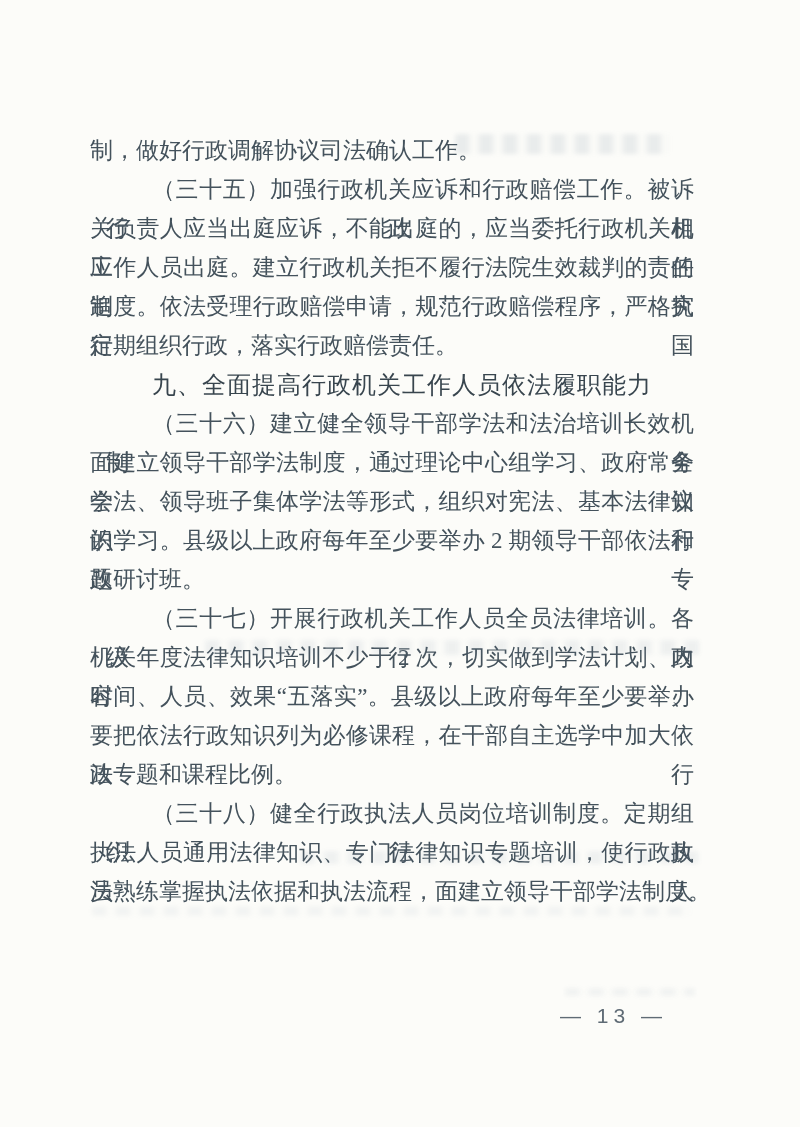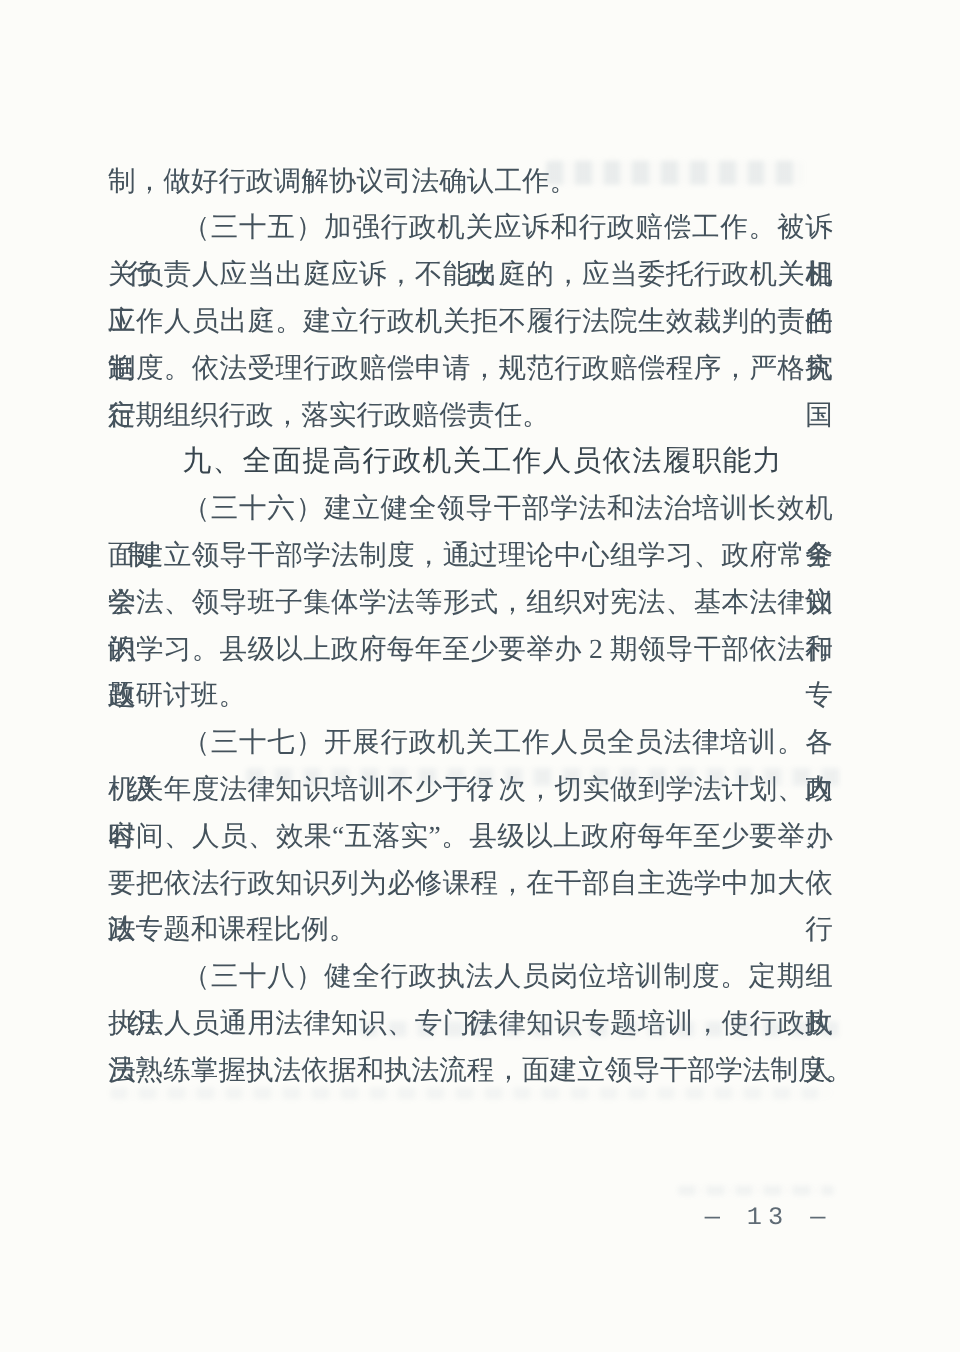--- a/index.html
+++ b/index.html
@@ -34,25 +34,24 @@
     font-weight:400;
     font-size:24px;
     color:#38454e;
     letter-spacing:1px;
     white-space:nowrap;
   }
   .page-number{
     position:absolute;
     left:560px;top:1004px;
     width:160px;
-    text-align:center;
     font-size:21px;
     letter-spacing:5px;
     color:#5f6b75;
-    font-family:Liberation Mono, monospace;
+    font-family:Liberation Sans, sans-serif;
   }
   
   .smudge{
     position:absolute;
     background:repeating-linear-gradient(
       90deg,
       rgba(125,145,165,0.14) 0 14px,
       rgba(125,145,165,0.02) 14px 24px);
     filter:blur(2px);
     border-radius:3px;

